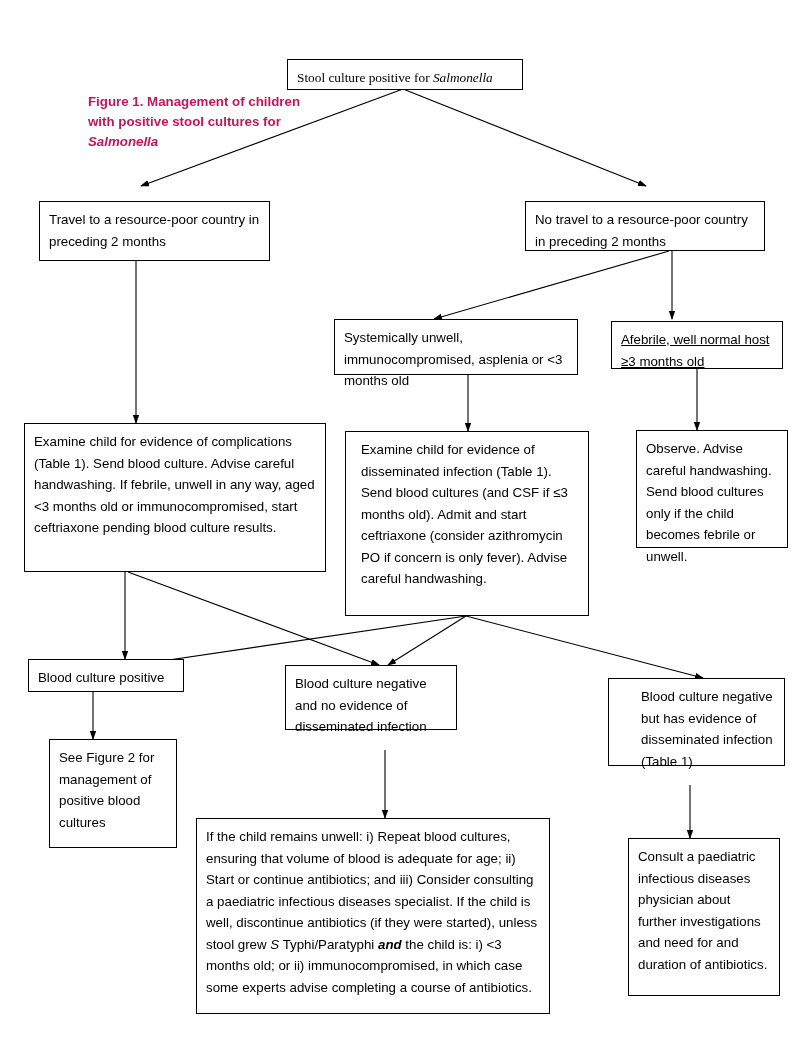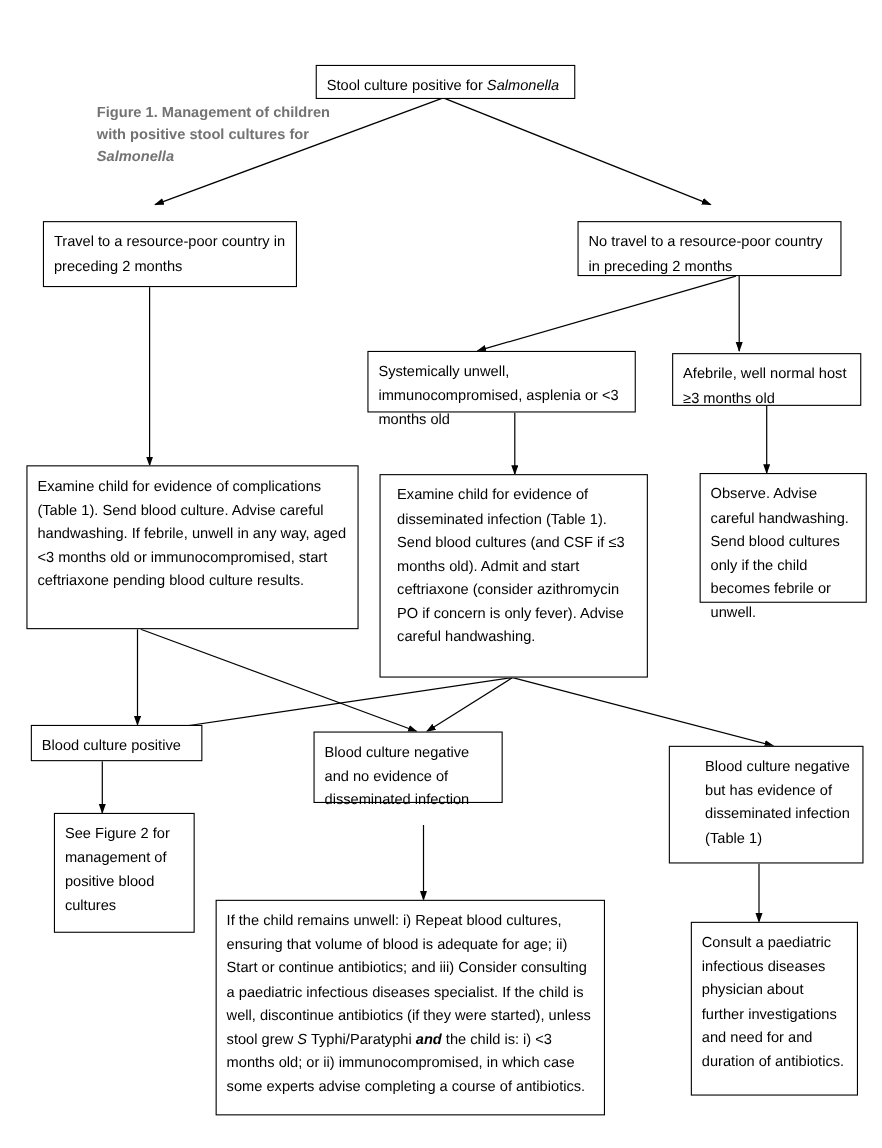--- a/index.html
+++ b/index.html
@@ -34,21 +34,21 @@
     font-size: 13.3px;
     line-height: 1.62;
     color: #000000;
     padding: 7px 9px 6px 9px;
   }
   .caption {
     position: absolute;
     font-size: 13.3px;
     font-weight: bold;
     line-height: 1.52;
-    color: #737373;
+    color: #be185d;
     width: 235px;
   }
   .caption .sp { font-style: italic; }
   .it { font-style: italic; }
   .bd { font-weight: bold; font-style: italic; }
 </style>
 </head>
 <body>
 
 <div id="canvas">
@@ -85,43 +85,43 @@
       <line x1="690" y1="785" x2="690" y2="838"></line>
     </g>
   </svg>
 
   <div class="caption" style="left:88px; top:92px;">
     <span>Figure 1. Management of children</span><br>
     <span>with positive stool cultures for</span><br>
     <span class="sp">Salmonella</span>
   </div>
 
-  <div class="node" style="left:287px; top:59px; width:236px; height:31px;">
+  <div class="node" style="left:287px; top:59px; width:236px; height:31px;font-family:Liberation Serif, serif;">
     <span>Stool culture positive for </span><span class="it">Salmonella</span>
   </div>
 
   <div class="node" style="left:39px; top:201px; width:231px; height:60px;">Travel to a resource-poor country in preceding 2 months</div>
 
   <div class="node" style="left:525px; top:201px; width:240px; height:50px;">No travel to a resource-poor country in preceding 2 months</div>
 
   <div class="node" style="left:334px; top:319px; width:244px; height:56px;">Systemically unwell, immunocompromised, asplenia or &lt;3 months old</div>
 
-  <div class="node" style="left:611px; top:321px; width:172px; height:48px;">Afebrile, well normal host ≥3 months old</div>
+  <div class="node" style="left:611px; top:321px; width:172px; height:48px;text-decoration:underline;">Afebrile, well normal host ≥3 months old</div>
 
   <div class="node" style="left:24px; top:423px; width:302px; height:149px;">Examine child for evidence of complications (Table 1). Send blood culture. Advise careful handwashing. If febrile, unwell in any way, aged &lt;3 months old or immunocompromised, start ceftriaxone pending blood culture results.</div>
 
   <div class="node" style="left:345px; top:431px; width:244px; height:185px;padding-left:15px;">Examine child for evidence of disseminated infection (Table 1). Send blood cultures (and CSF if ≤3 months old). Admit and start ceftriaxone (consider azithromycin PO if concern is only fever). Advise careful handwashing.</div>
 
   <div class="node" style="left:636px; top:430px; width:152px; height:118px;">Observe. Advise careful handwashing. Send blood cultures only if the child becomes febrile or unwell.</div>
 
   <div class="node" style="left:28px; top:659px; width:156px; height:33px;">Blood culture positive</div>
 
   <div class="node" style="left:285px; top:665px; width:172px; height:65px;">Blood culture negative and no evidence of disseminated infection</div>
 
-  <div class="node" style="left:608px; top:678px; width:177px; height:107px;padding-left:32px;">Blood culture negative but has evidence of disseminated infection (Table 1)</div>
+  <div class="node" style="left:608px; top:678px; width:177px; height:88px;padding-left:32px;">Blood culture negative but has evidence of disseminated infection (Table 1)</div>
 
   <div class="node" style="left:30px; top:739px; width:128px; height:109px;margin-left:19px;">See Figure 2 for management of positive blood cultures</div>
 
   <div class="node" style="left:196px; top:818px; width:354px; height:196px;">
     <span> If the child remains unwell: i) Repeat blood cultures, ensuring that volume of blood is adequate for age; ii) Start or continue antibiotics; and iii) Consider consulting a paediatric infectious diseases specialist. If the child is well, discontinue antibiotics (if they were started), unless stool grew </span><span class="it">S</span><span> Typhi/Paratyphi </span><span class="bd">and</span><span> the child is: i) &lt;3 months old; or ii) immunocompromised, in which case some experts advise completing a course of antibiotics.</span>
   </div>
 
   <div class="node" style="left:628px; top:838px; width:152px; height:158px;">Consult a paediatric infectious diseases physician about further investigations and need for and duration of antibiotics.</div>
 
 </div>

